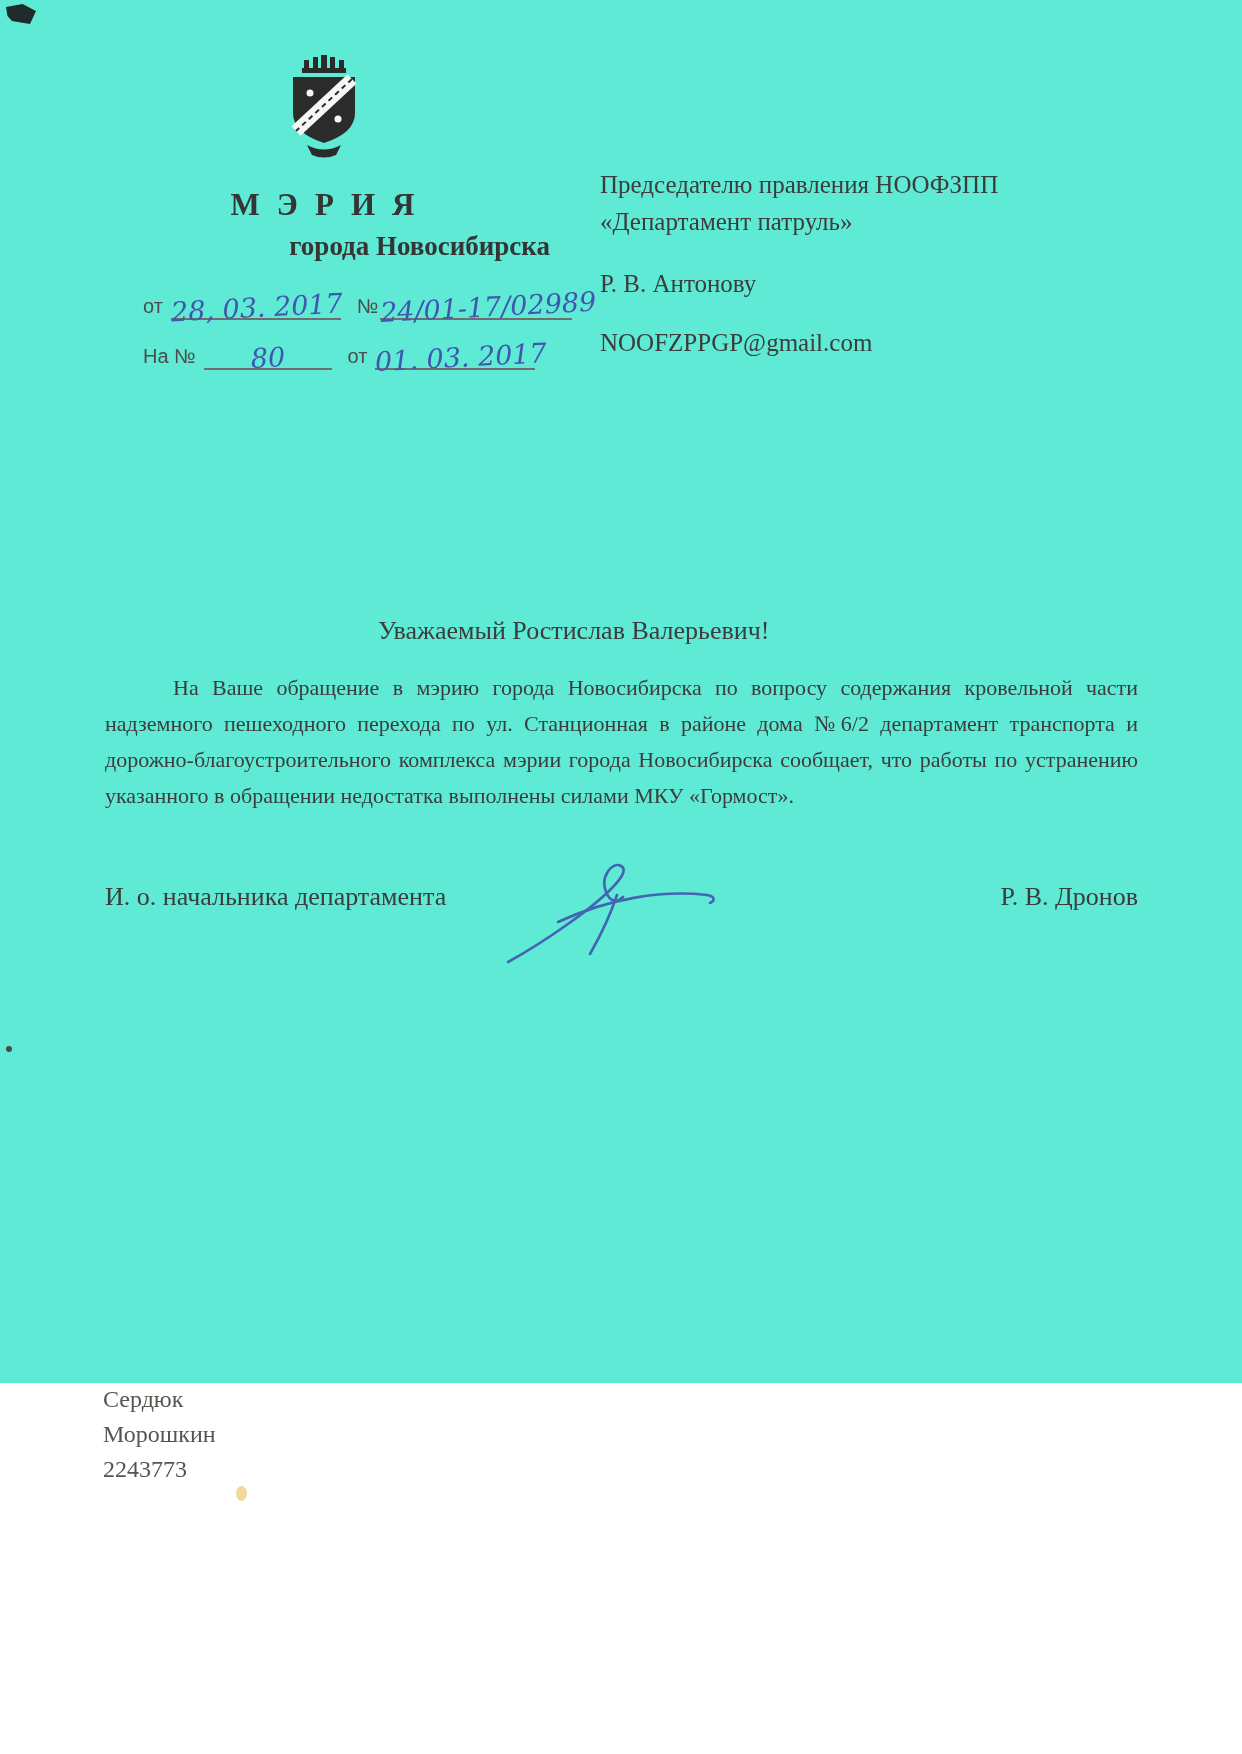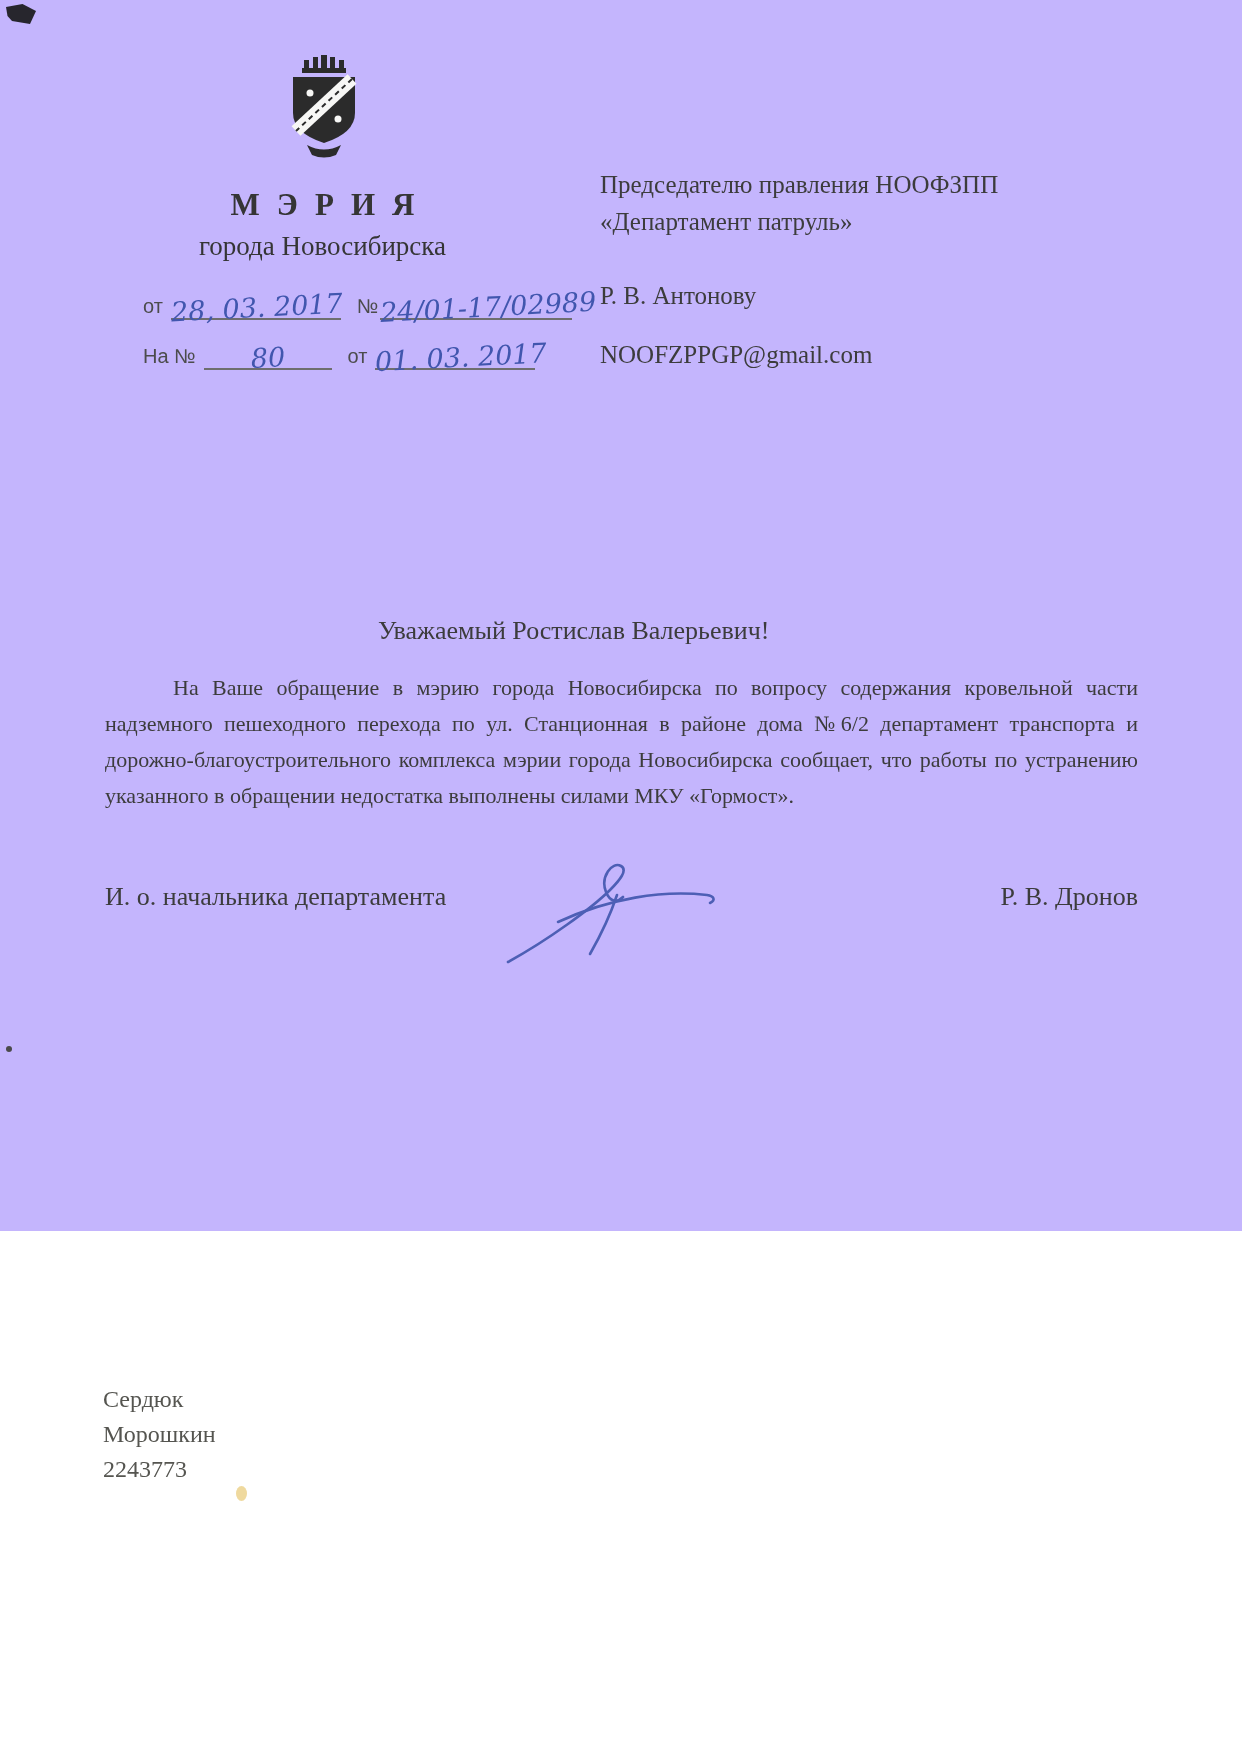--- a/index.html
+++ b/index.html
@@ -5,22 +5,22 @@
   html, body { margin: 0; padding: 0; }
   body {
     width: 1242px; height: 1754px;
     background: #ffffff;
     font-family: "Liberation Serif", serif;
     color: #3e3e3e;
     overflow: hidden;
   }
   .page {
     position: relative;
-    width: 1242px; height: 1231px;
-    background: #c4b5fd;
+    width: 1242px; height: 1383px;
+    background: #5eead4;
   }
 
   
   .artifact { position: absolute; }
   .a1 {
     left: 6px; top: 4px; width: 30px; height: 20px;
     background: #161616;
     clip-path: polygon(0 15%, 55% 0, 100% 35%, 80% 100%, 20% 85%, 5% 60%);
     opacity: .9;
   }
@@ -32,21 +32,21 @@
     position: absolute;
     left: 95px; top: 55px; width: 455px;
     text-align: center;
     color: #353535;
   }
   .emblem { width: 92px; margin: 0 auto 24px auto; }
   .org1 {
     font-weight: bold; font-size: 31px;
     letter-spacing: 0.55em; margin-left: 0.55em;
   }
-  .org2 { font-weight: normal; font-size: 27px; margin-top: 8px; }
+  .org2 { font-weight: bold; font-size: 27px; margin-top: 8px; text-align: right; }
   .dept { margin-top: 36px; font-weight: bold; font-size: 21px; line-height: 41px; letter-spacing: 0.03em; }
   .addr {
     margin-top: 12px;
     font-family: "Liberation Sans", sans-serif;
     font-size: 18.5px; line-height: 23.5px; color: #4a4a4a;
   }
 
   
   .refs {
     margin-top: 24px; text-align: left; padding-left: 48px;
@@ -67,21 +67,21 @@
     color: #4156ae; font-size: 27px;
     white-space: nowrap; text-align: center;
     transform: rotate(-3deg);
   }
 
   
   .recipient {
     position: absolute; left: 600px; top: 166px; width: 540px;
     font-size: 25px; line-height: 37px; color: #3c3c3c;
   }
-  .recipient .name { margin-top: 37px; }
+  .recipient .name { margin-top: 25px; }
   .recipient .email { margin-top: 22px; }
 
   
   .salutation {
     position: absolute; left: 378px; top: 616px;
     font-size: 26px; color: #3c3c3c;
   }
   .para {
     position: absolute; left: 105px; top: 670px; width: 1033px;
     margin: 0;

